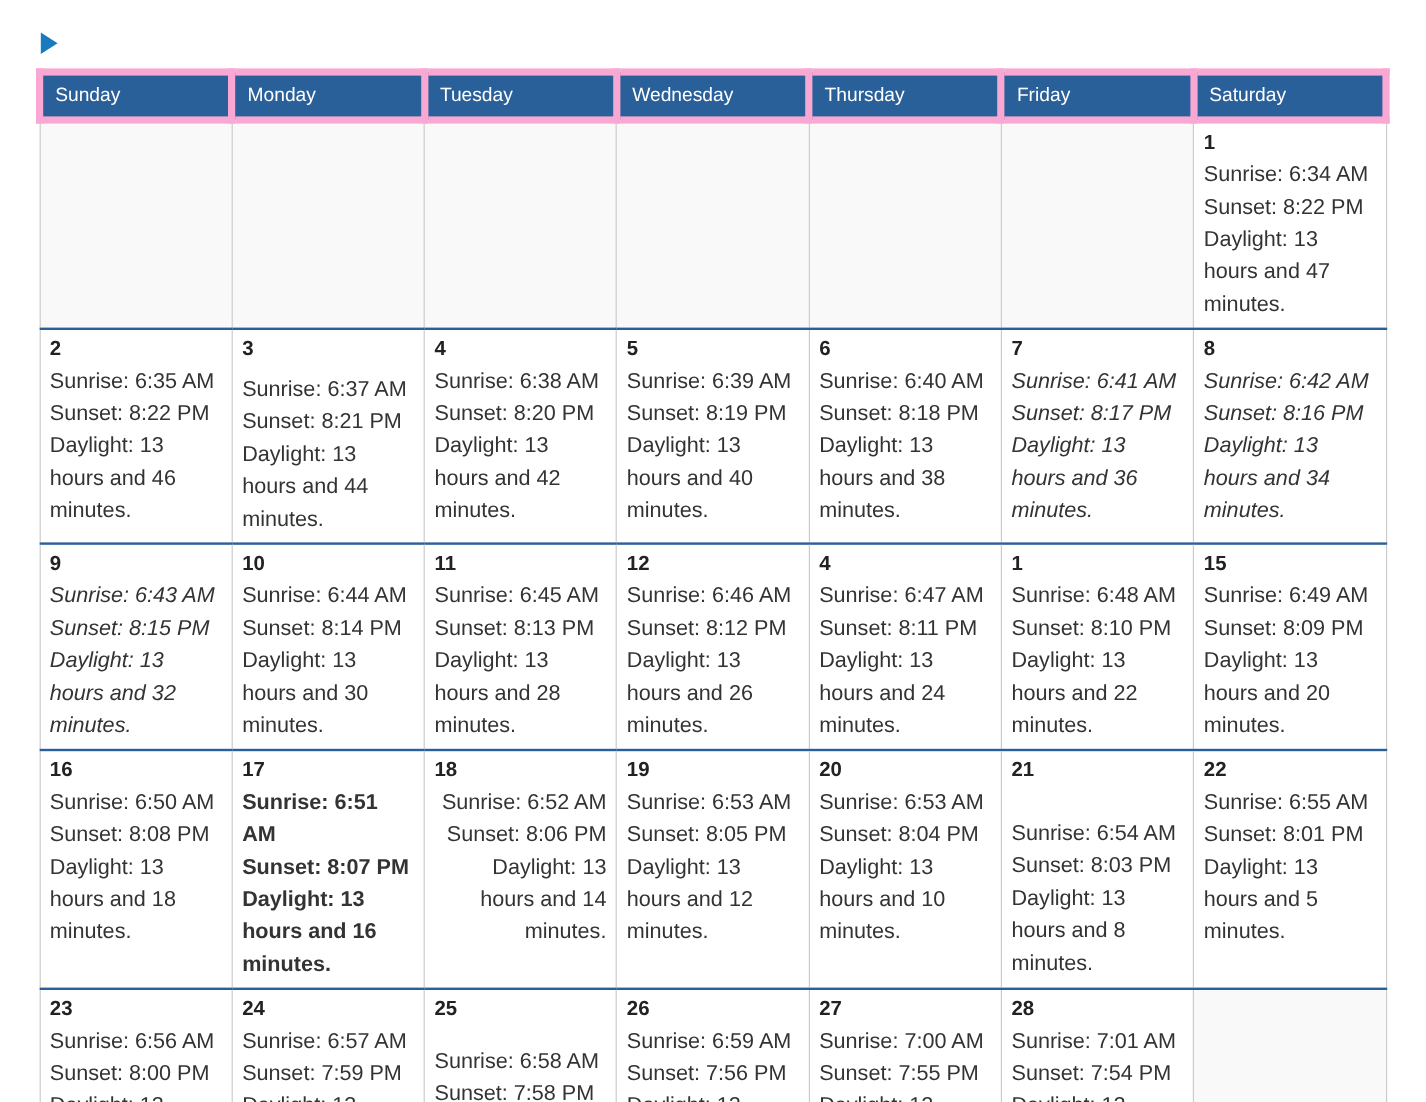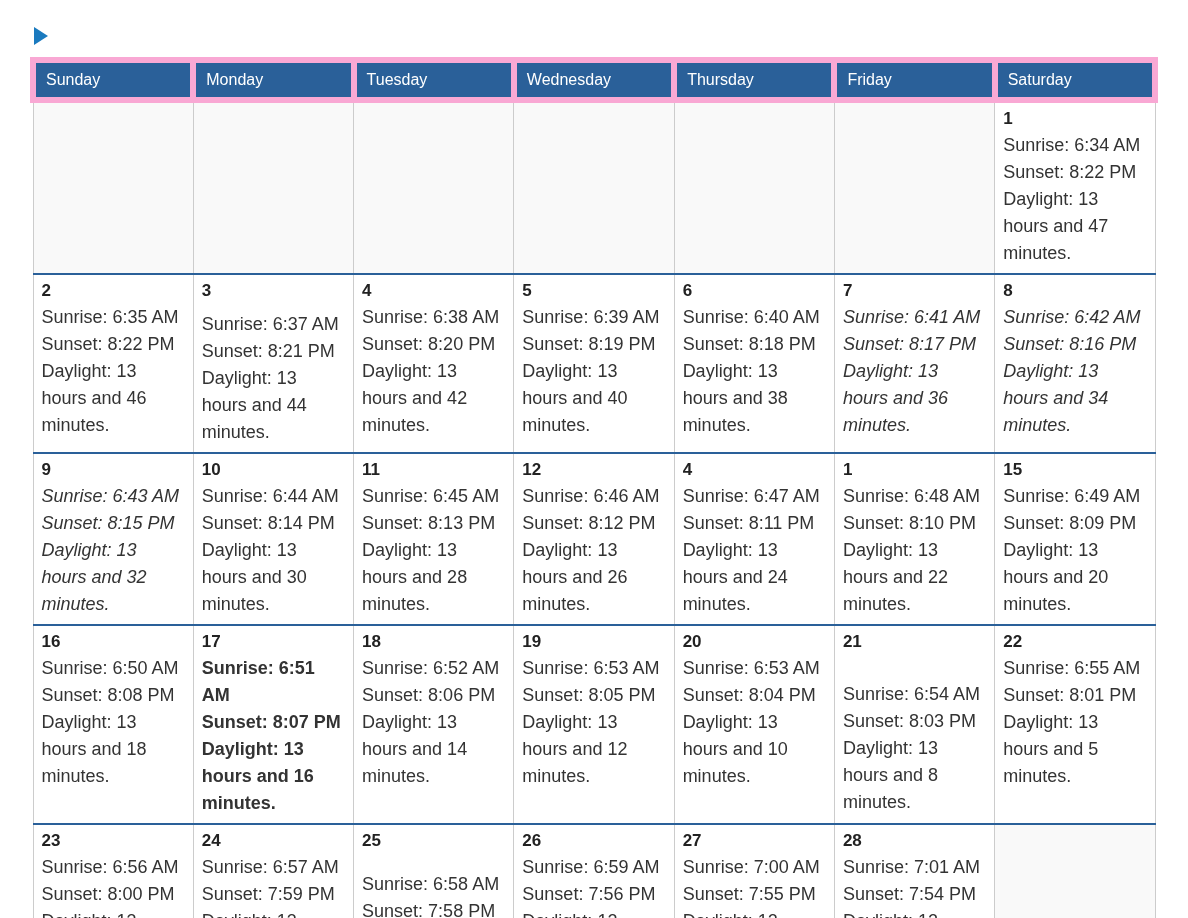--- a/index.html
+++ b/index.html
@@ -230,21 +230,21 @@
 Daylight: 13 hours and 18 minutes.</div>
         </td>
         <td>
           <div class="day-number">17</div>
           <div class="day-info" style="white-space: pre-line; font-weight: bold;">Sunrise: 6:51 AM
 Sunset: 8:07 PM
 Daylight: 13 hours and 16 minutes.</div>
         </td>
         <td>
           <div class="day-number">18</div>
-          <div class="day-info" style="white-space: pre-line;">Sunrise: 6:52 AM
+          <div class="day-info" style="white-space: pre-line; text-align: right;">Sunrise: 6:52 AM
 Sunset: 8:06 PM
 Daylight: 13 hours and 14 minutes.</div>
         </td>
         <td>
           <div class="day-number">19</div>
           <div class="day-info" style="white-space: pre-line;">Sunrise: 6:53 AM
 Sunset: 8:05 PM
 Daylight: 13 hours and 12 minutes.</div>
         </td>
         <td>

